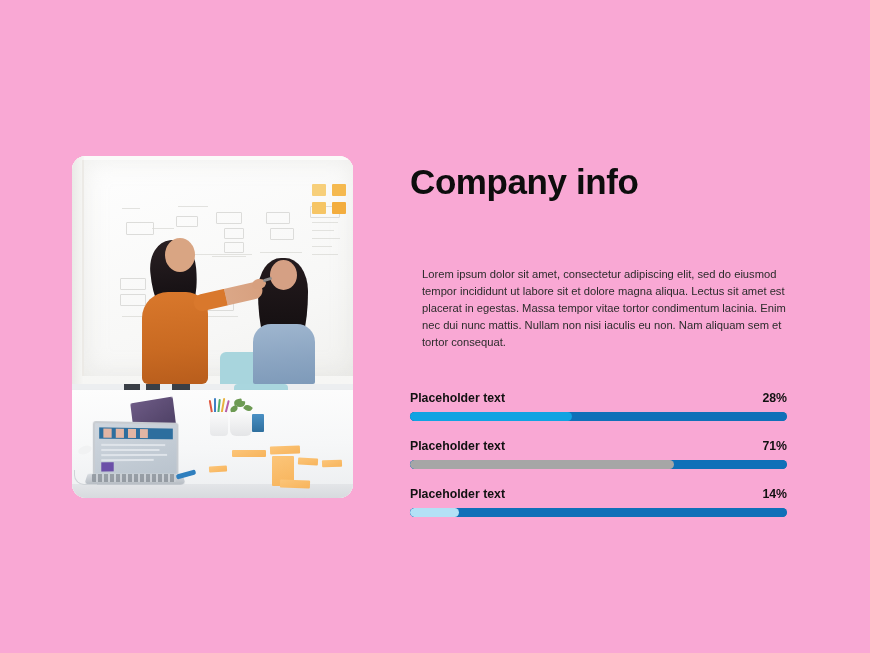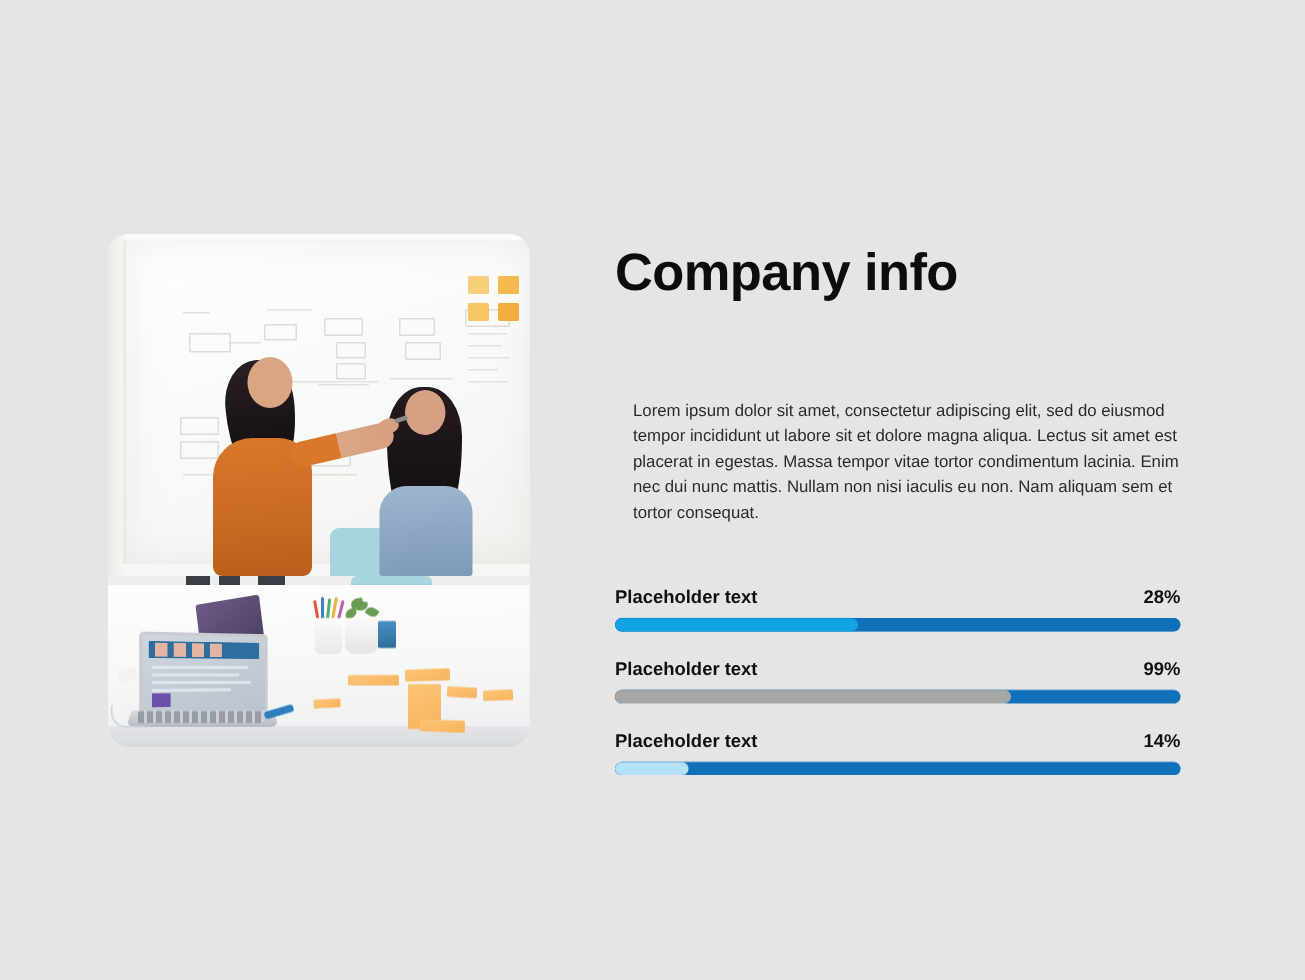--- a/index.html
+++ b/index.html
@@ -14,21 +14,21 @@
     -webkit-font-smoothing: antialiased;
     overflow: hidden;
     position: relative;
   }
 
   .slide {
     position: absolute;
     left: 0; top: 0;
     width: 870px;
     height: 653px;
-    background: #e5e5e5;
+    background: #f9a8d4;
   }
 
   
   .photo-wrap {
     position: absolute;
     left: 72px;
     top: 156px;
     width: 281px;
     height: 342px;
     border-radius: 14px;
@@ -513,21 +513,21 @@
         </div>
         <div class="track">
           <div class="seg-base" style="background: rgb(16, 112, 184);"></div>
           <div class="seg-lead" style="background: rgb(17, 163, 226); width: 43%;"></div>
         </div>
       </div>
 
       <div class="bar-block">
         <div class="bar-head">
           <span class="bar-label">Placeholder text</span>
-          <span class="bar-value">99%</span>
+          <span class="bar-value">71%</span>
         </div>
         <div class="track">
           <div class="seg-base" style="background: rgb(16, 112, 184);"></div>
           <div class="seg-lead" style="background: rgb(166, 166, 166); width: 70%;"></div>
         </div>
       </div>
 
       <div class="bar-block">
         <div class="bar-head">
           <span class="bar-label">Placeholder text</span>

